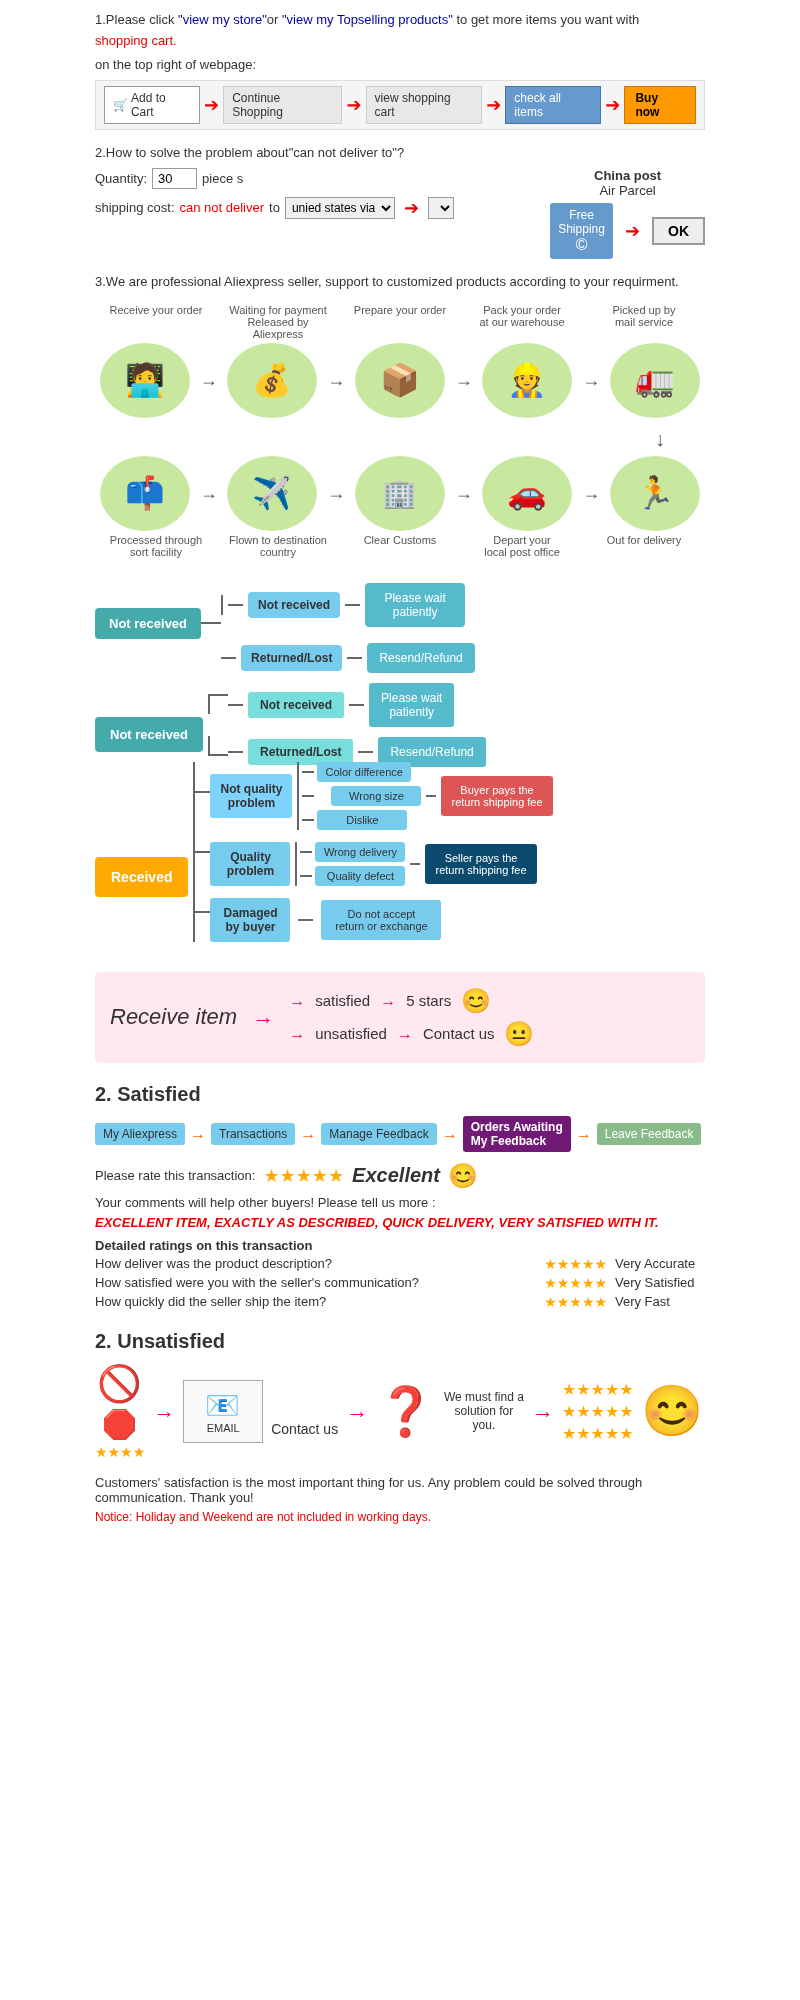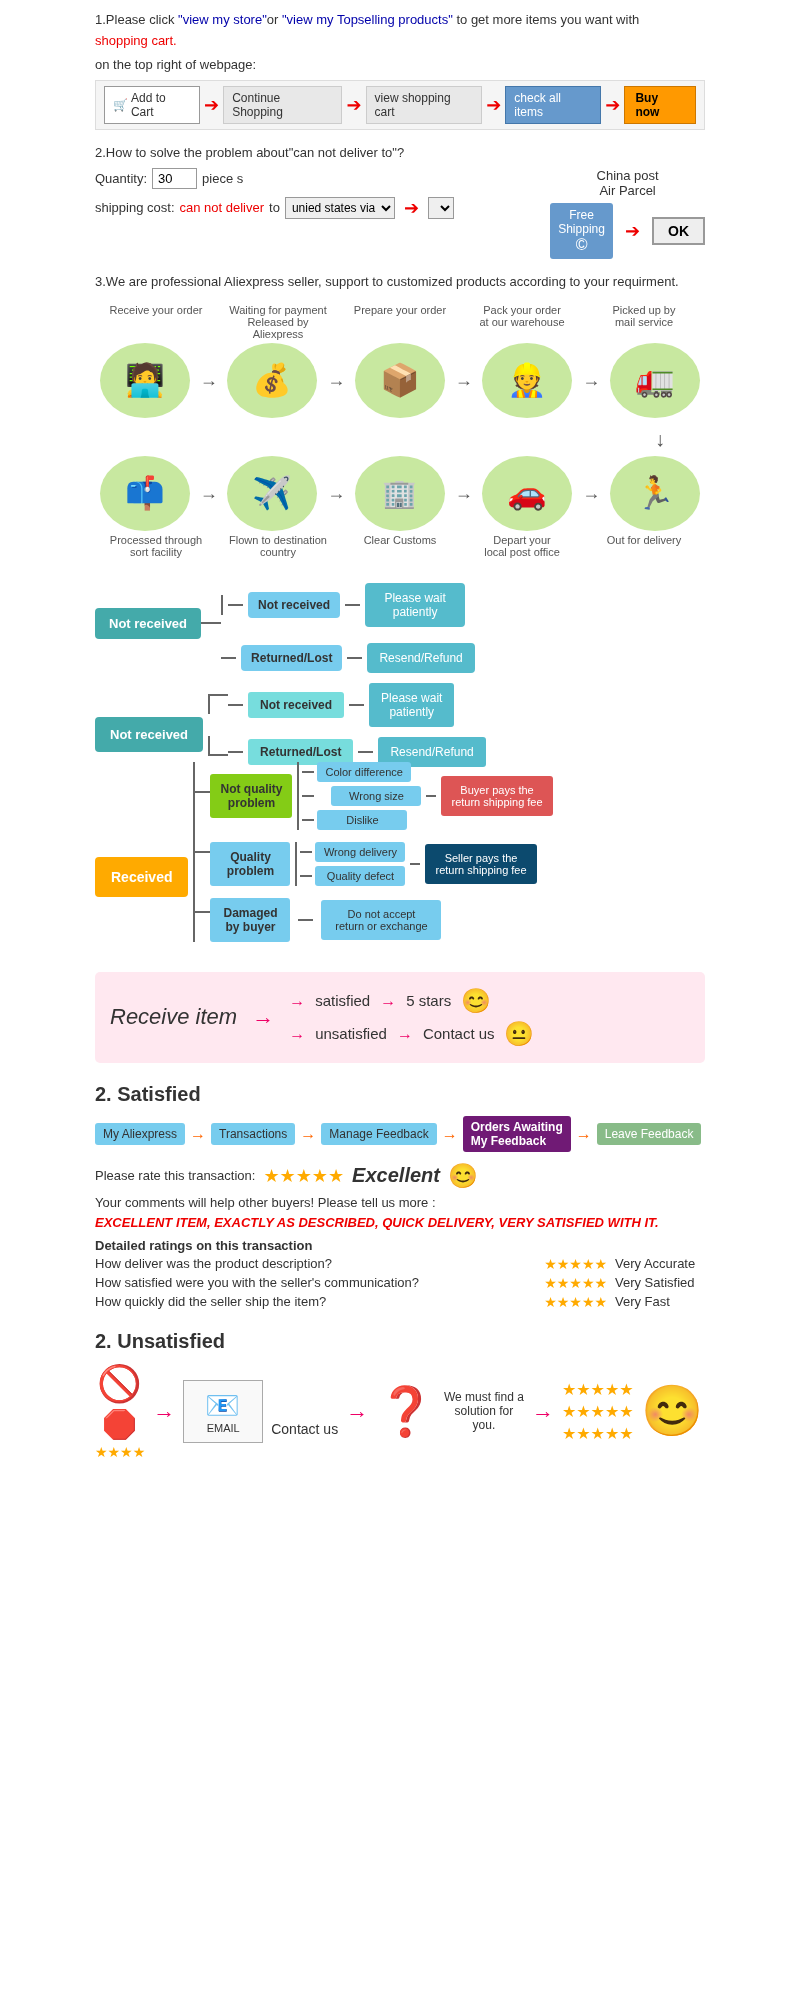--- a/index.html
+++ b/index.html
@@ -27,21 +27,21 @@
     .step2-row { display: flex; align-items: flex-start; gap: 20px; }
     .step2-left { flex: 1; }
     .step2-right { text-align: center; min-width: 120px; }
     .qty-row { display: flex; align-items: center; gap: 5px; margin-bottom: 8px; font-size: 13px; }
     .qty-input { border: 1px solid #999; padding: 2px 5px; width: 45px; font-size: 13px; }
     .shipping-row { display: flex; align-items: center; gap: 5px; font-size: 13px; flex-wrap: wrap; }
     .cannot-deliver { color: #e00; }
     .shipping-select { border: 1px solid #999; font-size: 12px; padding: 2px; }
     .ok-btn { background: #eee; border: 2px solid #999; padding: 4px 14px; font-size: 14px; cursor: pointer; font-weight: bold; }
     .free-shipping-box { background: #69c; color: #fff; text-align: center; padding: 5px 8px; font-size: 12px; border-radius: 3px; display: inline-block; }
-    .china-post { font-weight: normal; font-size: 13px; color: #333; }
+    .china-post { font-weight: bold; font-size: 13px; color: #333; }
 
     
     .step3-text { font-size: 13px; margin-bottom: 15px; }
 
     
     .tree-section { margin: 20px 0; }
 
     .not-received-box { background: #4aa; color: #fff; padding: 8px 14px; border-radius: 4px; font-size: 13px; font-weight: bold; display: inline-block; }
     .issue-box { background: #7ce; color: #333; padding: 6px 10px; border-radius: 4px; font-size: 12px; font-weight: bold; text-align: center; display: inline-block; min-width: 85px; }
     .result-box { background: #7ce; color: #333; padding: 6px 10px; border-radius: 4px; font-size: 12px; text-align: center; display: inline-block; min-width: 100px; }
@@ -276,21 +276,21 @@
     </div>
 
     <div style="display:flex; flex-direction:column; justify-content:space-around; border-left:2px solid #666; margin-left:5px;">
       <div style="width:15px; height:2px; background:#666;"></div>
       <div style="width:15px; height:2px; background:#666;"></div>
       <div style="width:15px; height:2px; background:#666;"></div>
     </div>
     <div style="display:flex; flex-direction:column; gap:12px;">
 
       <div style="display:flex; align-items:center; gap:5px;">
-        <div style="background:#84cc16; color:#333; padding:8px 10px; border-radius:3px; font-size:12px; font-weight:bold; text-align:center; min-width:80px;">Not quality<br>problem</div>
+        <div style="background:#7dd3fc; color:#333; padding:8px 10px; border-radius:3px; font-size:12px; font-weight:bold; text-align:center; min-width:80px;">Not quality<br>problem</div>
         <div style="border-left:2px solid #666; display:flex; flex-direction:column; gap:4px; padding-left:3px;">
           <div style="display:flex; align-items:center; gap:3px;">
             <div style="width:12px; height:2px; background:#666;"></div>
             <div class="sub-issue">Color difference</div>
           </div>
           <div style="display:flex; align-items:center; gap:17px;">
             <div style="width:12px; height:2px; background:#666;"></div>
             <div class="sub-issue">Wrong size</div>
           </div>
           <div style="display:flex; align-items:center; gap:3px;">
@@ -422,13 +422,17 @@
 
     <div class="star-ratings">
       <div class="star-row">★★★★★</div>
       <div class="star-row">★★★★★</div>
       <div class="star-row">★★★★★</div>
     </div>
 
     <div class="smiley-big">😊</div>
   </div>
 
+  <div class="notice-section">
+    <p class="notice-text">Customers' satisfaction is the most important thing for us. Any problem could be solved through communication. Thank you!</p>
+    <p class="notice-holiday">Notice: Holiday and Weekend are not included in working days.</p>
+  </div>
 </div>
 
 </body></html>

